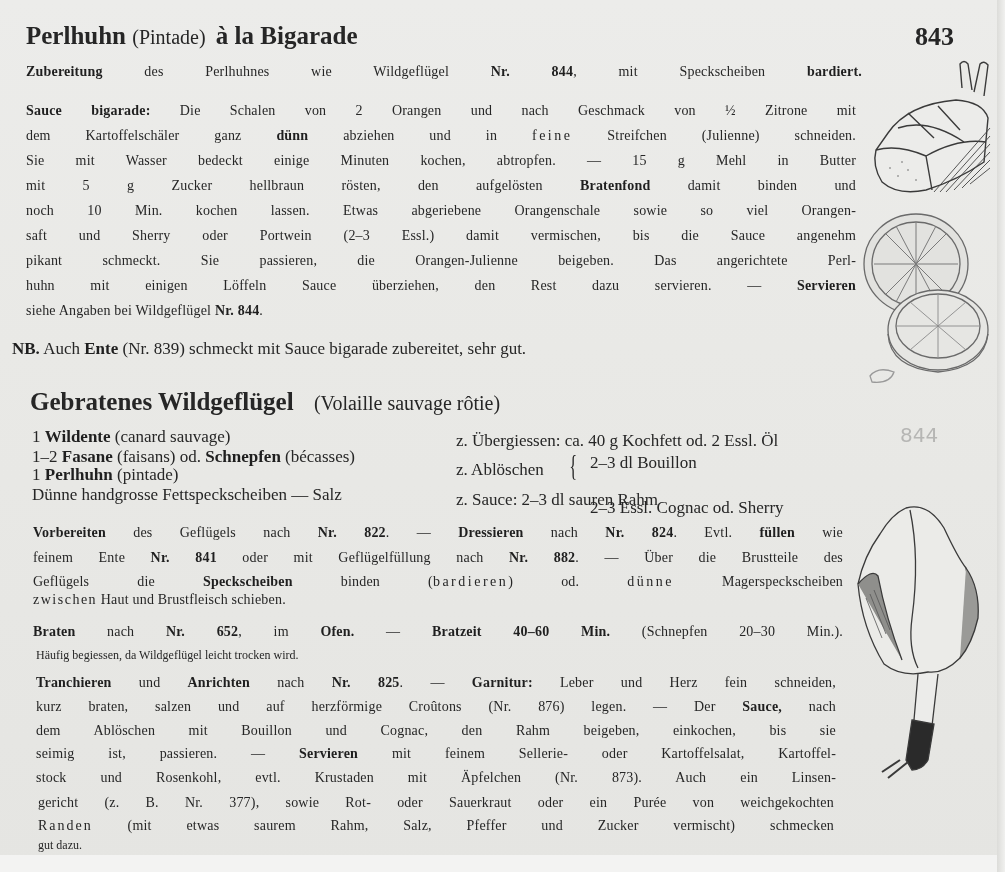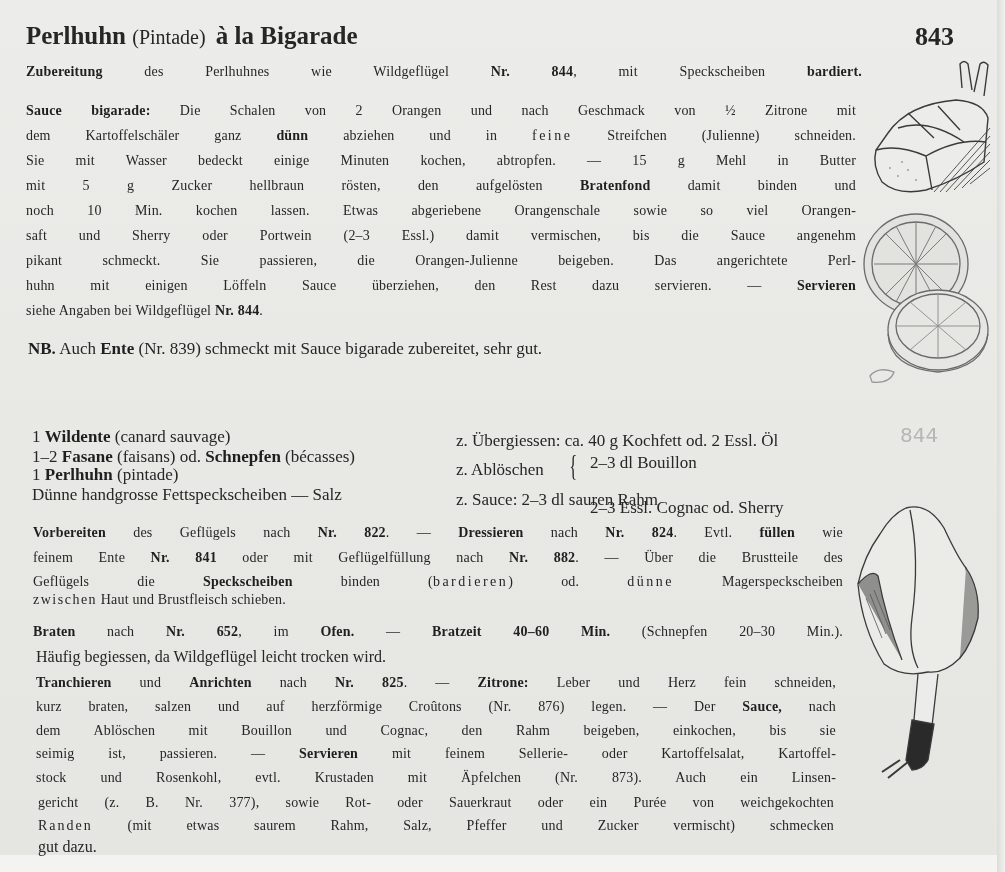--- a/index.html
+++ b/index.html
@@ -22,21 +22,21 @@
     position: absolute; right: 0; top: 0; width: 8px; height: 872px;
     background: linear-gradient(90deg, #dcdcd9, #f1f1ef);
   }
   .line { position: absolute; white-space: nowrap; }
   b { font-weight: bold; color: #1f1f1f; }
   .h1 { font-size: 25px; font-weight: bold; }
   .h1 .paren { font-weight: normal; font-size: 20px; }
   .pagenum { position: absolute; left: 915px; top: 22px; font-size: 26px; font-weight: bold; }
   .t { font-size: 14px; letter-spacing: 0.2px; }
   .ts { font-size: 17px; }
-  .tx { font-size: 16px; }
+  .tx { font-size: 12px; }
   .just { text-align: justify; text-align-last: justify; display: block; }
   .spaced { letter-spacing: 2.5px; }
   .brace { position: absolute; font-size: 30px; line-height: 30px; font-weight: 100; transform: scaleX(0.55); }
   .illus { position: absolute; }
   .figlabel { position: absolute; left: 900px; top: 400px; font-size: 20px; color: #b6b6b4; font-family: "DejaVu Sans", sans-serif; margin-top: 23px; }
 </style>
 </head>
 <body>
 
 <div class="page">
@@ -76,24 +76,28 @@
   </div>
   <div class="line t" style="left:26px; top:253px; width:830px;">
     <span class="just">pikant schmeckt. Sie passieren, die Orangen-Julienne beigeben. Das angerichtete Perl-</span>
   </div>
   <div class="line t" style="left:26px; top:278px; width:830px;">
     <span class="just"><span>huhn mit einigen Löffeln Sauce überziehen, den Rest dazu servieren. — </span><b>Servieren</b></span>
   </div>
   <div class="line t" style="left:26px; top:303px;">
     <span>siehe Angaben bei Wildgeflügel </span><b>Nr. 844</b><span>.</span>
   </div>
-  <div class="line ts" style="left:28px; top:339px;text-align:right;">
+  <div class="line ts" style="left:12px; top:339px;text-align:right;">
     <b>NB.</b><span> Auch </span><b>Ente</b><span> (Nr. 839) schmeckt mit Sauce bigarade zubereitet, sehr gut.</span>
   </div>
 
+  <div class="line h1" style="left:30px; top:388px;">
+    <span>Gebratenes Wildgeflügel</span>
+    <span class="paren" style="margin-left:14px;">(Volaille sauvage rôtie)</span>
+  </div>
 
   <div class="line ts" style="left:32px; top:427px;">
     <span>1 </span><b>Wildente</b><span> (canard sauvage)</span>
   </div>
   <div class="line ts" style="left:32px; top:447px;">
     <span>1–2 </span><b>Fasane</b><span> (faisans) od. </span><b>Schnepfen</b><span> (bécasses)</span>
   </div>
   <div class="line ts" style="left:32px; top:465px;">
     <span>1 </span><b>Perlhuhn</b><span> (pintade)</span>
   </div>
@@ -118,21 +122,21 @@
     <span class="spaced" style="letter-spacing:1.5px">zwischen</span><span> Haut und Brustfleisch schieben.</span>
   </div>
   <div class="line t" style="left:33px; top:574px; width:810px;">
     <span class="just"><span>Geflügels die </span><b>Speckscheiben</b><span> binden (</span><span class="spaced">bardieren</span><span>) od. </span><span class="spaced">dünne</span><span> Magerspeckscheiben</span></span>
   </div>
   <div class="line t" style="left:33px; top:624px; width:810px;">
     <span class="just"><b>Braten</b><span> nach </span><b>Nr. 652</b><span>, im </span><b>Ofen.</b><span> — </span><b>Bratzeit 40–60 Min.</b><span> (Schnepfen 20–30 Min.).</span></span>
   </div>
   <div class="line tx" style="left:36px; top:648px;">Häufig begiessen, da Wildgeflügel leicht trocken wird.</div>
   <div class="line t" style="left:36px; top:675px; width:800px;">
-    <span class="just"><b>Tranchieren</b><span> und </span><b>Anrichten</b><span> nach </span><b>Nr. 825</b><span>. — </span><b>Zitrone:</b><span> Leber und Herz fein schneiden,</span></span>
+    <span class="just"><b>Tranchieren</b><span> und </span><b>Anrichten</b><span> nach </span><b>Nr. 825</b><span>. — </span><b>Garnitur:</b><span> Leber und Herz fein schneiden,</span></span>
   </div>
   <div class="line t" style="left:36px; top:699px; width:800px;">
     <span class="just"><span>kurz braten, salzen und auf herzförmige Croûtons (Nr. 876) legen. — Der </span><b>Sauce,</b><span> nach</span></span>
   </div>
   <div class="line t" style="left:36px; top:723px; width:800px;">
     <span class="just">dem Ablöschen mit Bouillon und Cognac, den Rahm beigeben, einkochen, bis sie</span>
   </div>
   <div class="line t" style="left:36px; top:746px; width:800px;">
     <span class="just"><span>seimig ist, passieren. — </span><b>Servieren</b><span> mit feinem Sellerie- oder Kartoffelsalat, Kartoffel-</span></span>
   </div>

